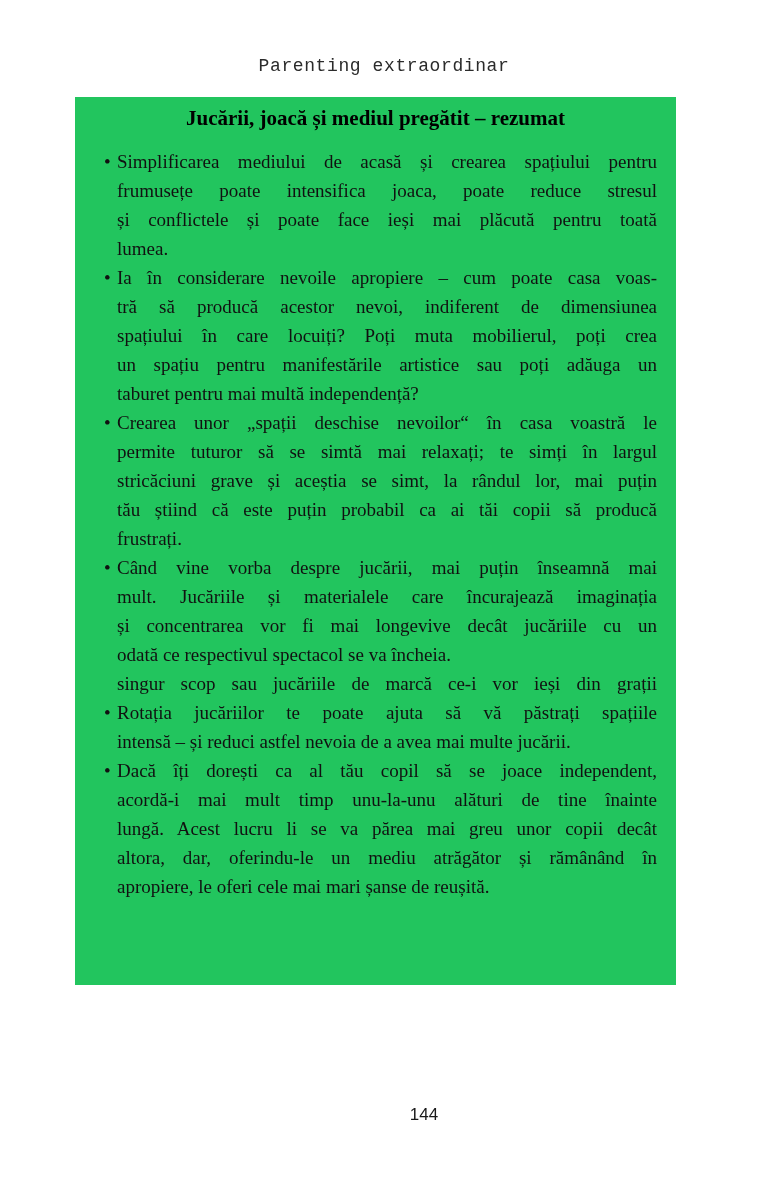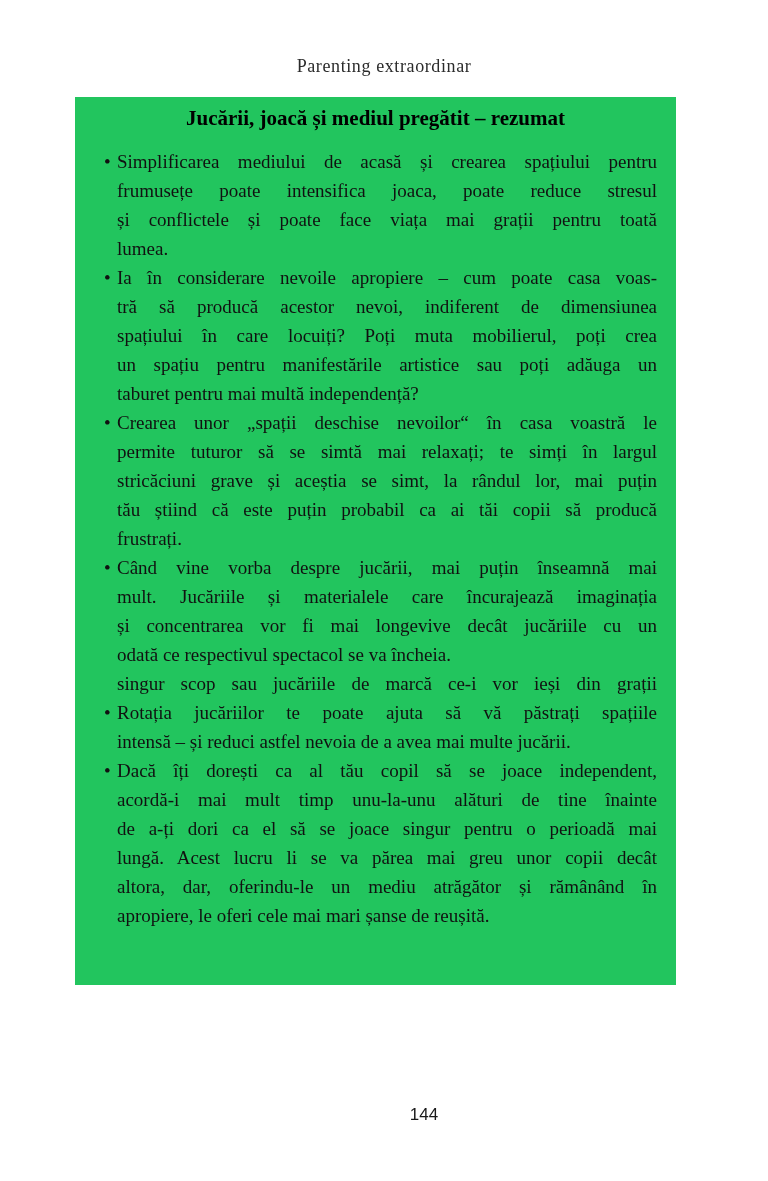--- a/index.html
+++ b/index.html
@@ -15,21 +15,21 @@
     overflow: hidden;
     font-family: "Liberation Serif", "DejaVu Serif", serif;
     color: #111111;
   }
   .running-header {
     position: absolute;
     top: 55px;
     left: 0;
     width: 100%;
     text-align: center;
-    font-family: Liberation Serif, serif;
+    font-family: Liberation Mono, monospace;
     font-size: 18px;
     line-height: 22px;
     letter-spacing: 0.6px;
     color: #2b2b2b;
   }
   .summary-box {
     position: absolute;
     left: 75px;
     top: 97px;
     width: 601px;
@@ -97,21 +97,21 @@
 
   <div class="running-header">Parenting extraordinar</div>
 
   <section class="summary-box">
     <h2 class="box-title">Jucării, joacă și mediul pregătit – rezumat</h2>
     <ul class="bullet-list">
         <li class="bullet-item">
           <span class="bullet-marker">•</span>
           <div class="line">Simplificarea mediului de acasă și crearea spațiului pentru</div>
           <div class="line">frumusețe poate intensifica joaca, poate reduce stresul</div>
-          <div class="line">și conflictele și poate face viața mai grații pentru toată</div>
+          <div class="line">și conflictele și poate face ieși mai plăcută pentru toată</div>
           <div class="line last">lumea.</div>
         </li>
         <li class="bullet-item">
           <span class="bullet-marker">•</span>
           <div class="line">Ia în considerare nevoile apropiere – cum poate casa voas-</div>
           <div class="line">tră să producă acestor nevoi, indiferent de dimensiunea</div>
           <div class="line">spațiului în care locuiți? Poți muta mobilierul, poți crea</div>
           <div class="line">un spațiu pentru manifestările artistice sau poți adăuga un</div>
           <div class="line last">taburet pentru mai multă independență?</div>
         </li>
@@ -133,21 +133,20 @@
         </li>
         <li class="bullet-item">
           <span class="bullet-marker">•</span>
           <div class="line">Rotația jucăriilor te poate ajuta să vă păstrați spațiile</div>
           <div class="line last">intensă – și reduci astfel nevoia de a avea mai multe jucării.</div>
         </li>
         <li class="bullet-item">
           <span class="bullet-marker">•</span>
           <div class="line">Dacă îți dorești ca al tău copil să se joace independent,</div>
           <div class="line">acordă-i mai mult timp unu-la-unu alături de tine înainte</div>
-          <div class="line">de a-ți dori ca el să se joace singur pentru o perioadă mai</div>
           <div class="line">lungă. Acest lucru li se va părea mai greu unor copii decât</div>
           <div class="line">altora, dar, oferindu-le un mediu atrăgător și rămânând în</div>
           <div class="line last">apropiere, le oferi cele mai mari șanse de reușită.</div>
         </li>
       </ul>
   </section>
 
   <div class="page-number">144</div>
 
 </div>

